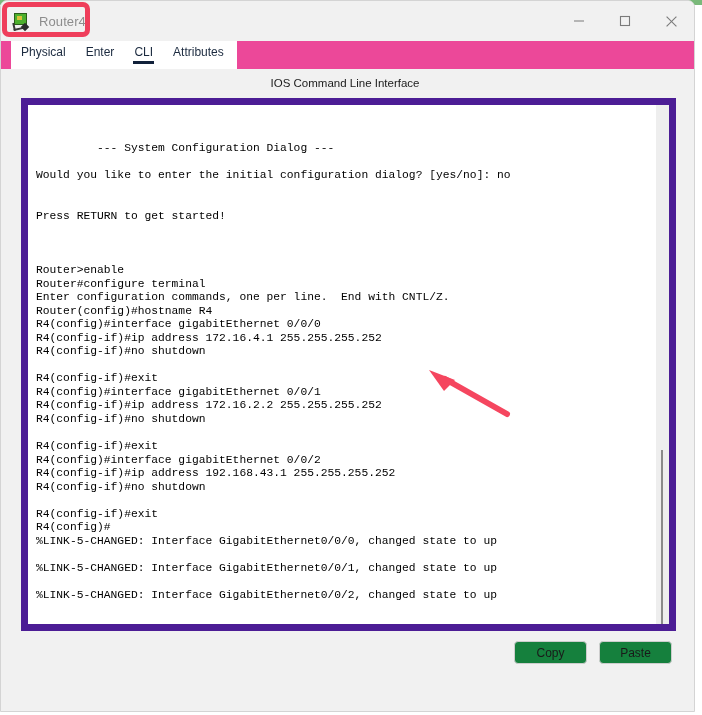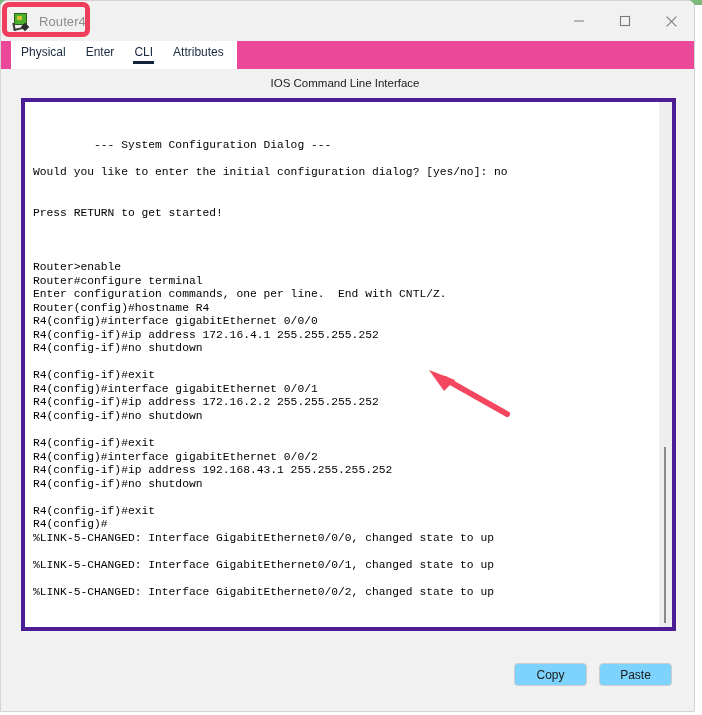--- a/index.html
+++ b/index.html
@@ -162,21 +162,21 @@
     margin-right: 18px;
     margin-left: 13px;
   }
 
   
   .terminal-wrap {
     position: absolute;
     left: 20px; top: 29px;
     width: 655px;
     height: 533px;
-    border: 4px solid #4c1d95;
+    border: 7px solid #4c1d95;
     background: #ffffff;
     overflow: hidden;
   }
   .terminal {
     position: absolute;
     left: 0; top: 0; right: 0; bottom: 0;
     padding: 10px 0 0 8px;
     background: #ffffff;
     font-family: "Liberation Mono", "DejaVu Sans Mono", monospace;
     font-size: 11.3px;
@@ -205,29 +205,28 @@
   
   .btn-row {
     position: absolute;
     right: 22px;
     top: 572px;
     display: flex;
     gap: 12px;
   }
   .btn {
     width: 73px; height: 23px;
-    background: #7dd3fc;
+    background: #15803d;
     border: 1px solid #cdcdcd;
     border-radius: 4px;
     font-size: 12px;
     color: #1a1a1a;
     display: flex;
     align-items: center;
     justify-content: center;
-    margin-top: 22px;
   }
 
   
   .anno-rect {
     position: absolute;
     left: 2px; top: 2px;
     width: 88px; height: 35px;
     border: 5px solid #ef3e5b;
     border-radius: 7px;
     pointer-events: none;

